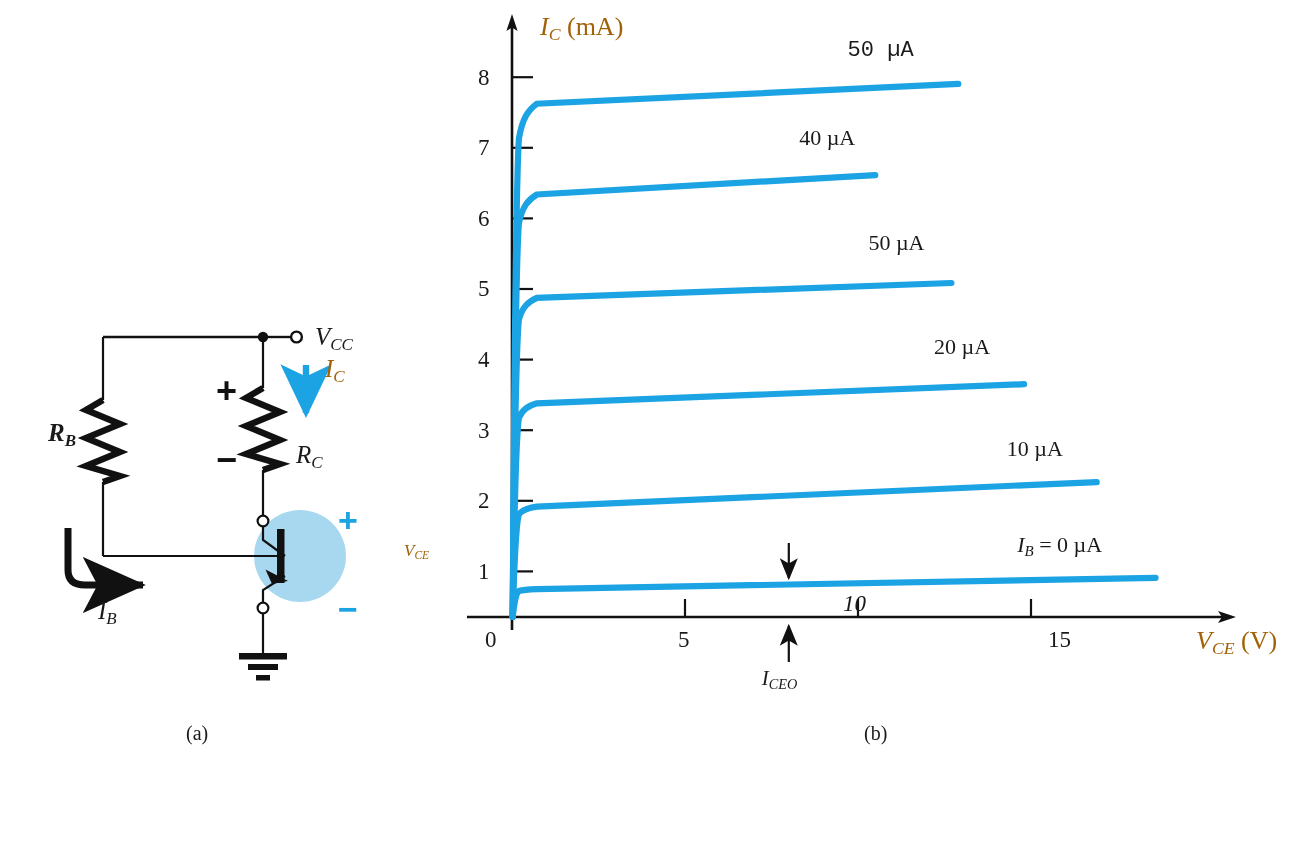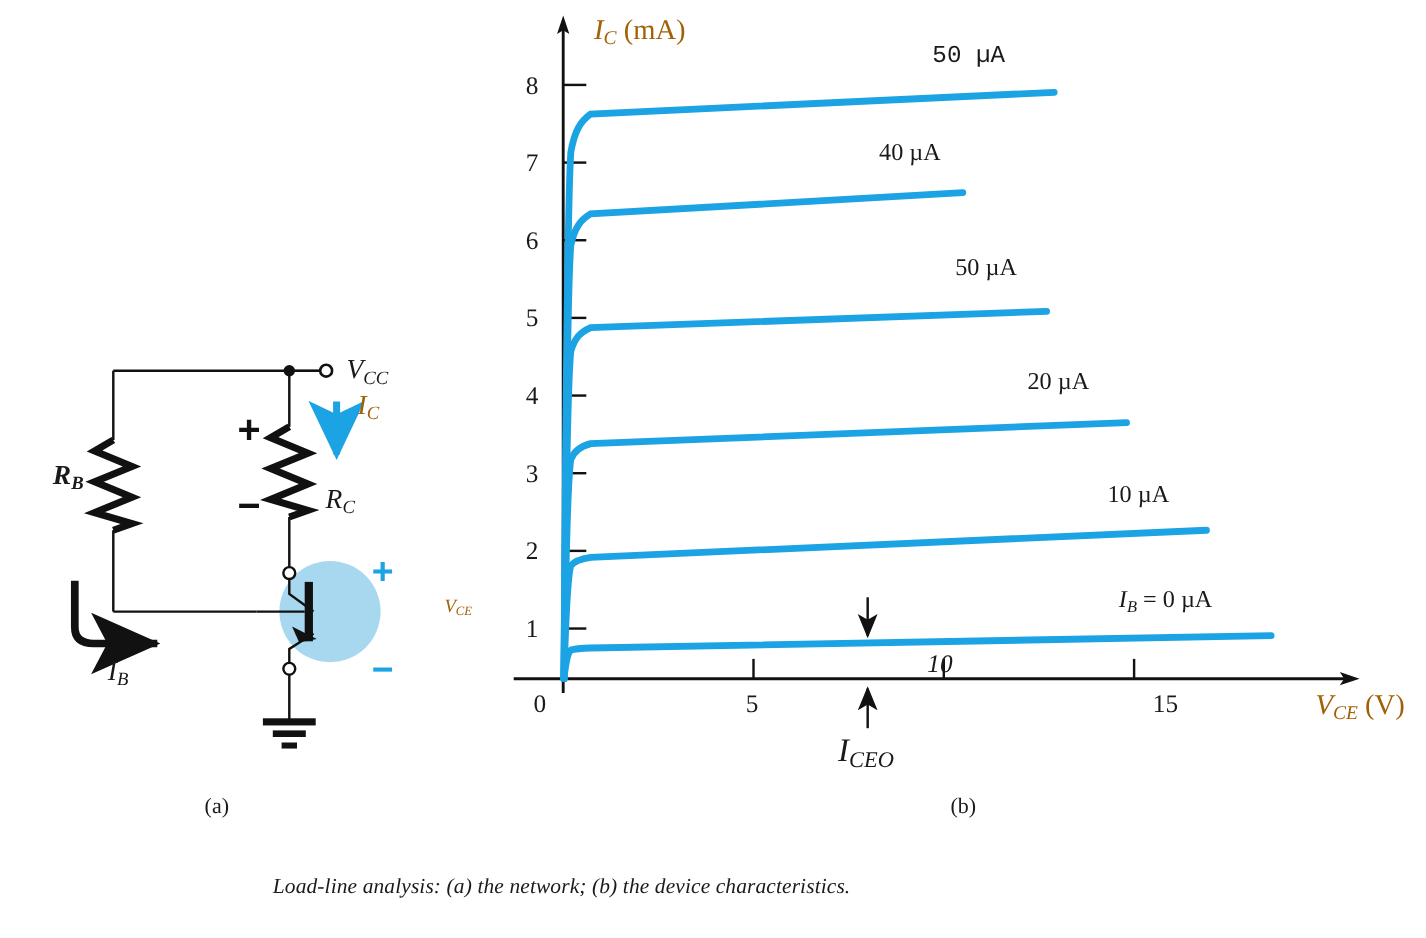--- a/index.html
+++ b/index.html
@@ -157,27 +157,26 @@
   <div class="txt tick" style="left:478px;top:277px;"><span>5</span></div>
   <div class="txt tick" style="left:478px;top:207px;"><span>6</span></div>
   <div class="txt tick" style="left:478px;top:136px;"><span>7</span></div>
   <div class="txt tick" style="left:478px;top:66px;"><span>8</span></div>
 
   <div class="txt tick" style="left:485px;top:628px;"><span>0</span></div>
   <div class="txt tick" style="left:678px;top:628px;"><span>5</span></div>
   <div class="txt tick" style="left:843px;top:592px;font-style:italic;"><span>10</span></div>
   <div class="txt tick" style="left:1016px;top:628px;margin-left:32px;"><span>15</span></div>
 
-  <div class="txt it" style="left: 761.8px; top: 668px; font-size: 30px;"><span>I</span><span class="sub">CEO</span></div>
+  <div class="txt it" style="left: 761.8px; top: 668px; font-size: 21px;"><span>I</span><span class="sub">CEO</span></div>
 
   <div class="txt curvelbl" style="left: 847.62px; top: 39.5838px; font-family: Liberation Mono, monospace;"><span>50 µA</span></div>
   <div class="txt curvelbl" style="left: 799.18px; top: 127.301px;"><span>40 µA</span></div>
   <div class="txt curvelbl" style="left: 868.38px; top: 231.887px;"><span>50 µA</span></div>
   <div class="txt curvelbl" style="left: 934.12px; top: 336.474px;"><span>20 µA</span></div>
   <div class="txt curvelbl" style="left: 1006.78px; top: 437.686px;"><span>10 µA</span></div>
   <div class="txt curvelbl it" style="left: 1017.16px; top: 534.176px;"><span>I</span><span class="sub">B</span><span style="font-style:normal;"> = 0 µA</span></div>
 
   <div class="txt sublabel" style="left:186px;top:723px;"><span>(a)</span></div>
   <div class="txt sublabel" style="left:864px;top:723px;"><span>(b)</span></div>
 
-  <div class="txt caption" style="left:248px;top:797px;"><span>Load-line analysis: (a) the network; (b) the device characteristics.</span></div>
 
 </div>
 
 </body></html>

